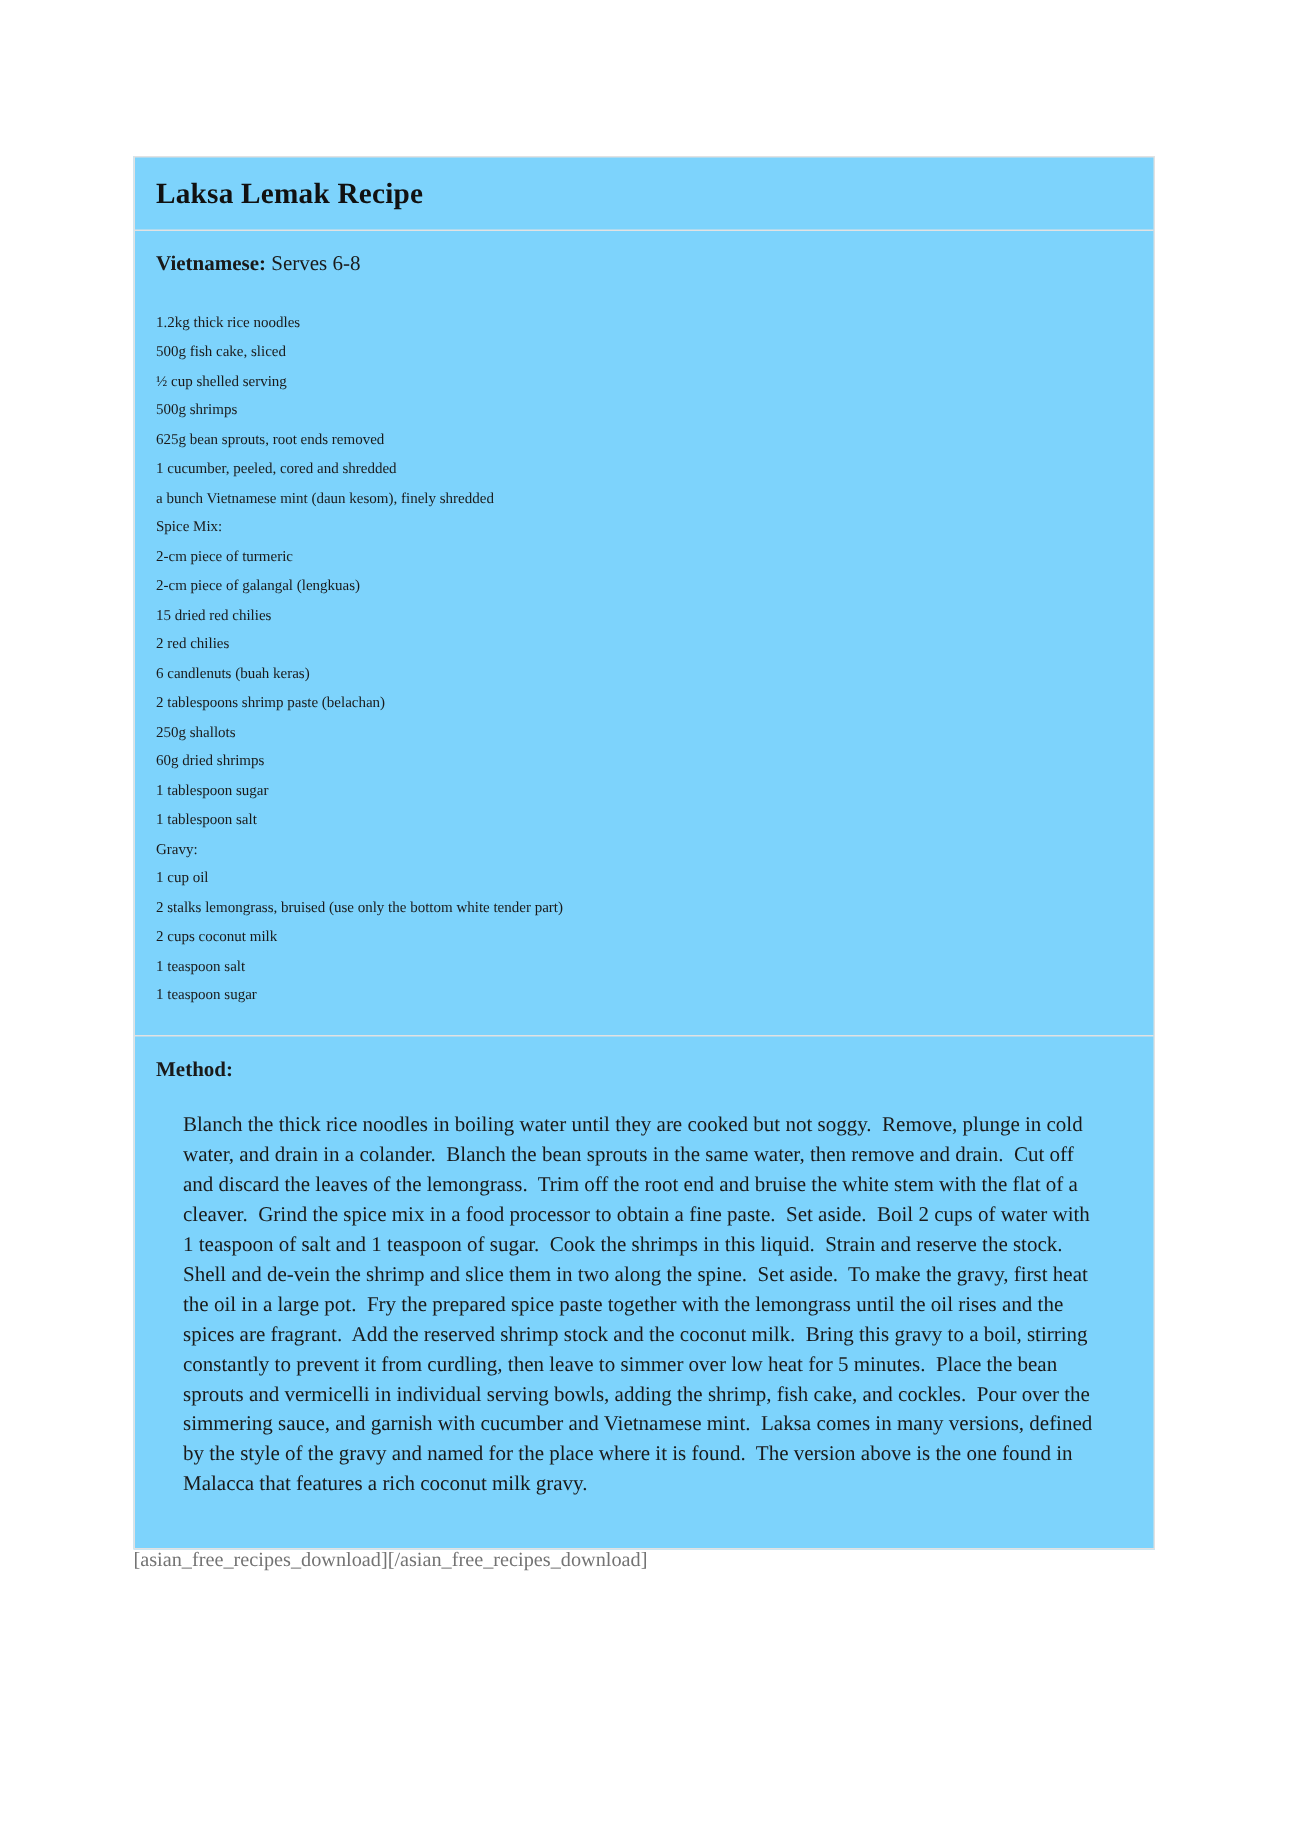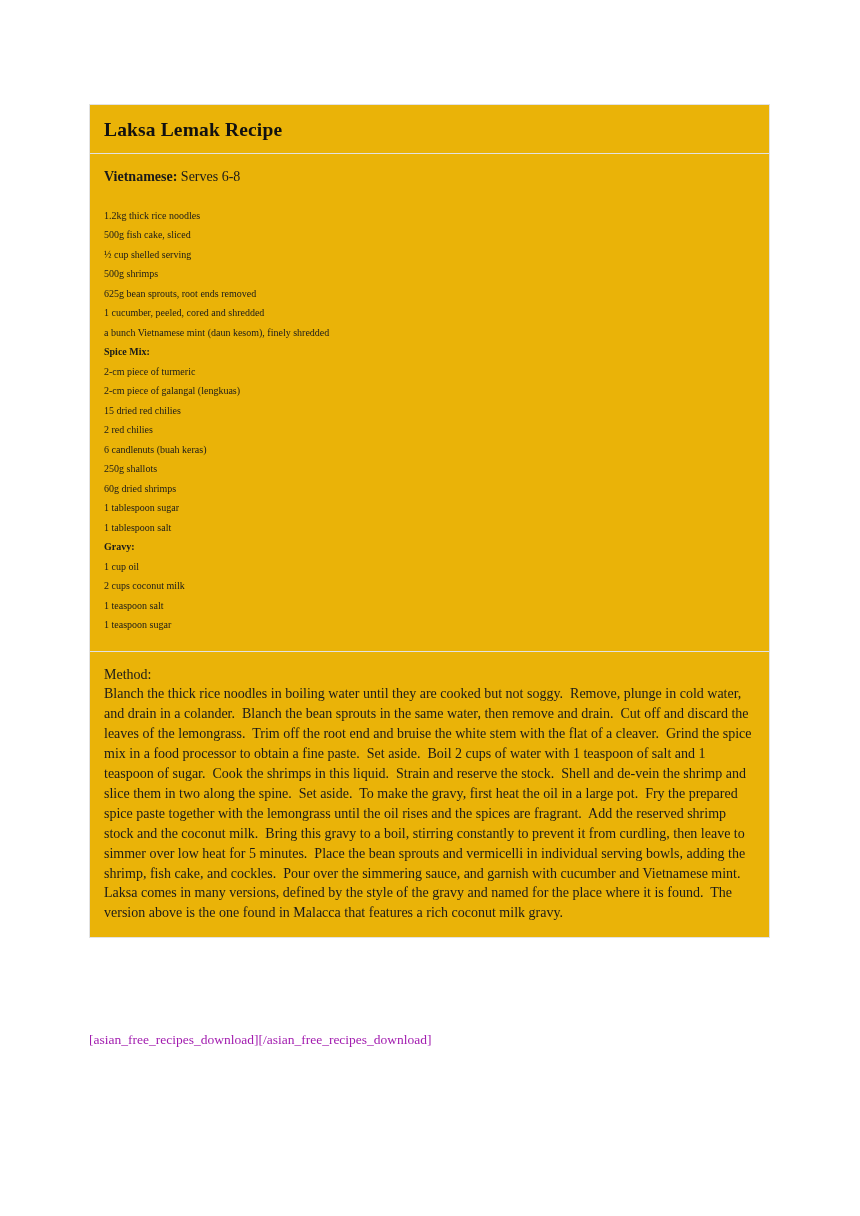--- a/index.html
+++ b/index.html
@@ -20,21 +20,21 @@
     height: 1216px;
     box-sizing: border-box;
   }
   .recipe-card {
     position: absolute;
     left: 89px;
     top: 104px;
     width: 681px;
     box-sizing: border-box;
     border: 1px solid #e2e2e2;
-    background: #eab308;
+    background: #7dd3fc;
   }
   .card-header {
     padding: 13px 14px 12px 14px;
     border-bottom: 1px solid #e2e2e2;
   }
   .recipe-title {
     margin: 0;
     font-size: 19.5px;
     font-weight: bold;
     letter-spacing: 0.15px;
@@ -60,42 +60,42 @@
     margin: 0;
     padding: 0;
     list-style: none;
   }
   .ing-list li {
     font-size: 10px;
     line-height: 19.5px;
     white-space: pre-wrap;
   }
   .ing-list li.group-head {
-    font-weight: bold;
+    font-weight: normal;
   }
   .method-heading {
     font-size: 14px;
     line-height: 19.5px;
-    font-weight: normal;
+    font-weight: bold;
     margin: 0;
   }
   .method-body {
     font-size: 14px;
     line-height: 19.9px;
-    margin: 0;
+    margin: 18px;
     text-align: left;
     white-space: pre-wrap;
   }
   .shortcode-line {
     position: absolute;
     left: 89px;
     top: 1030px;
     font-size: 13.5px;
     line-height: 19px;
-    color: #a21caf;
+    color: #737373;
   }
 </style>
 </head>
 <body>
 
 <div class="page">
 
   <div class="recipe-card">
 
     <div class="card-header">
@@ -111,26 +111,28 @@
           <li>500g shrimps</li>
           <li>625g bean sprouts, root ends removed</li>
           <li>1 cucumber, peeled, cored and shredded</li>
           <li>a bunch Vietnamese mint (daun kesom), finely shredded</li>
           <li class="group-head">Spice Mix:</li>
           <li>2-cm piece of turmeric</li>
           <li>2-cm piece of galangal (lengkuas)</li>
           <li>15 dried red chilies</li>
           <li>2 red chilies</li>
           <li>6 candlenuts (buah keras)</li>
+          <li>2 tablespoons shrimp paste (belachan)</li>
           <li>250g shallots</li>
           <li>60g dried shrimps</li>
           <li>1 tablespoon sugar</li>
           <li>1 tablespoon salt</li>
           <li class="group-head">Gravy:</li>
           <li>1 cup oil</li>
+          <li>2 stalks lemongrass, bruised (use only the bottom white tender part)</li>
           <li>2 cups coconut milk</li>
           <li>1 teaspoon salt</li>
           <li>1 teaspoon sugar</li>
         </ul>
     </div>
 
     <div class="card-section section-method">
       <p class="method-heading">Method:</p>
       <p class="method-body">Blanch the thick rice noodles in boiling water until they are cooked but not soggy.  Remove, plunge in cold water, and drain in a colander.  Blanch the bean sprouts in the same water, then remove and drain.  Cut off and discard the leaves of the lemongrass.  Trim off the root end and bruise the white stem with the flat of a cleaver.  Grind the spice mix in a food processor to obtain a fine paste.  Set aside.  Boil 2 cups of water with 1 teaspoon of salt and 1 teaspoon of sugar.  Cook the shrimps in this liquid.  Strain and reserve the stock.  Shell and de-vein the shrimp and slice them in two along the spine.  Set aside.  To make the gravy, first heat the oil in a large pot.  Fry the prepared spice paste together with the lemongrass until the oil rises and the spices are fragrant.  Add the reserved shrimp stock and the coconut milk.  Bring this gravy to a boil, stirring constantly to prevent it from curdling, then leave to simmer over low heat for 5 minutes.  Place the bean sprouts and vermicelli in individual serving bowls, adding the shrimp, fish cake, and cockles.  Pour over the simmering sauce, and garnish with cucumber and Vietnamese mint.  Laksa comes in many versions, defined by the style of the gravy and named for the place where it is found.  The version above is the one found in Malacca that features a rich coconut milk gravy.</p>
     </div>

